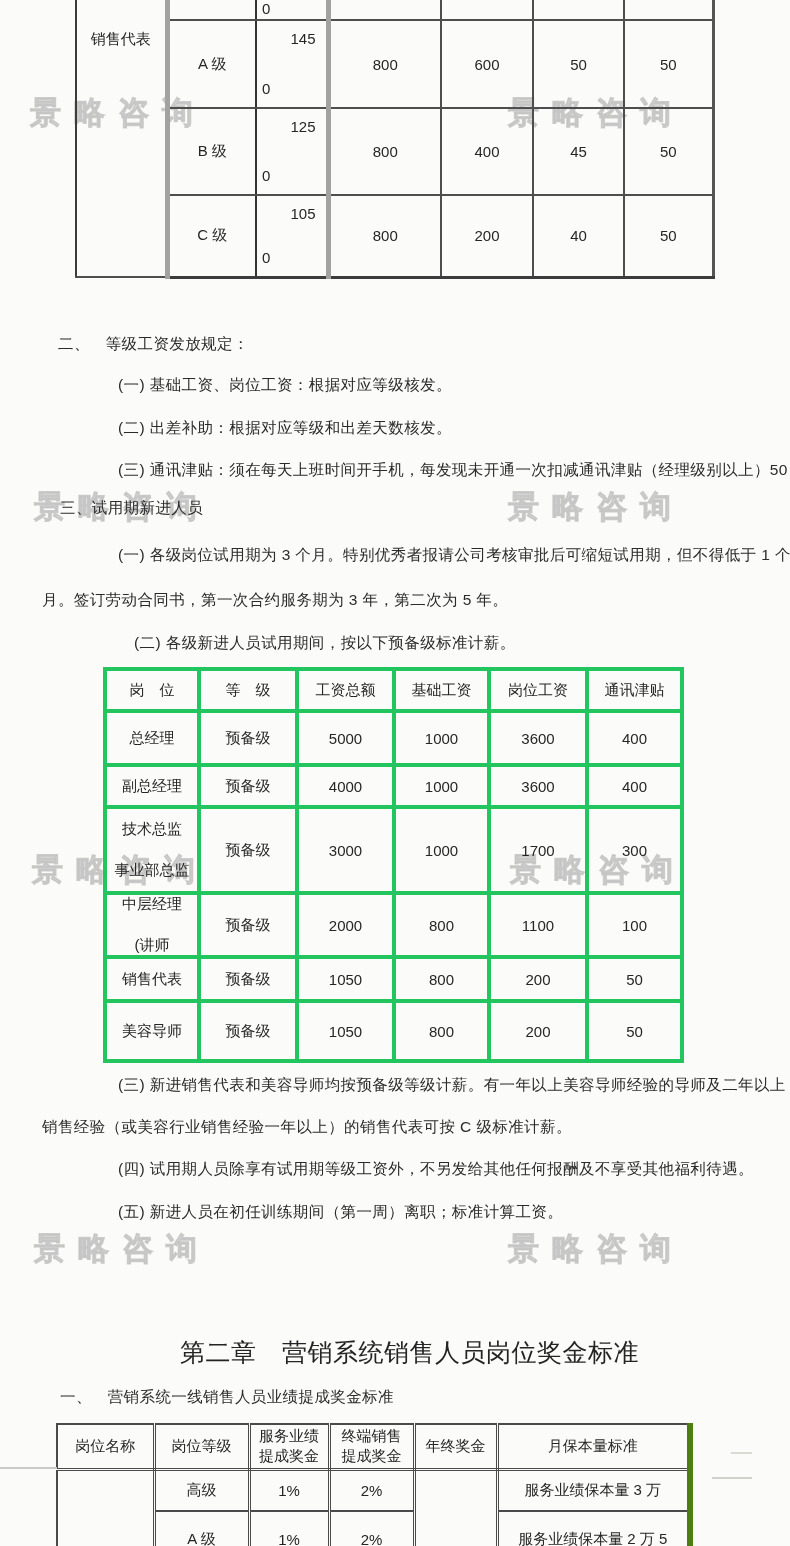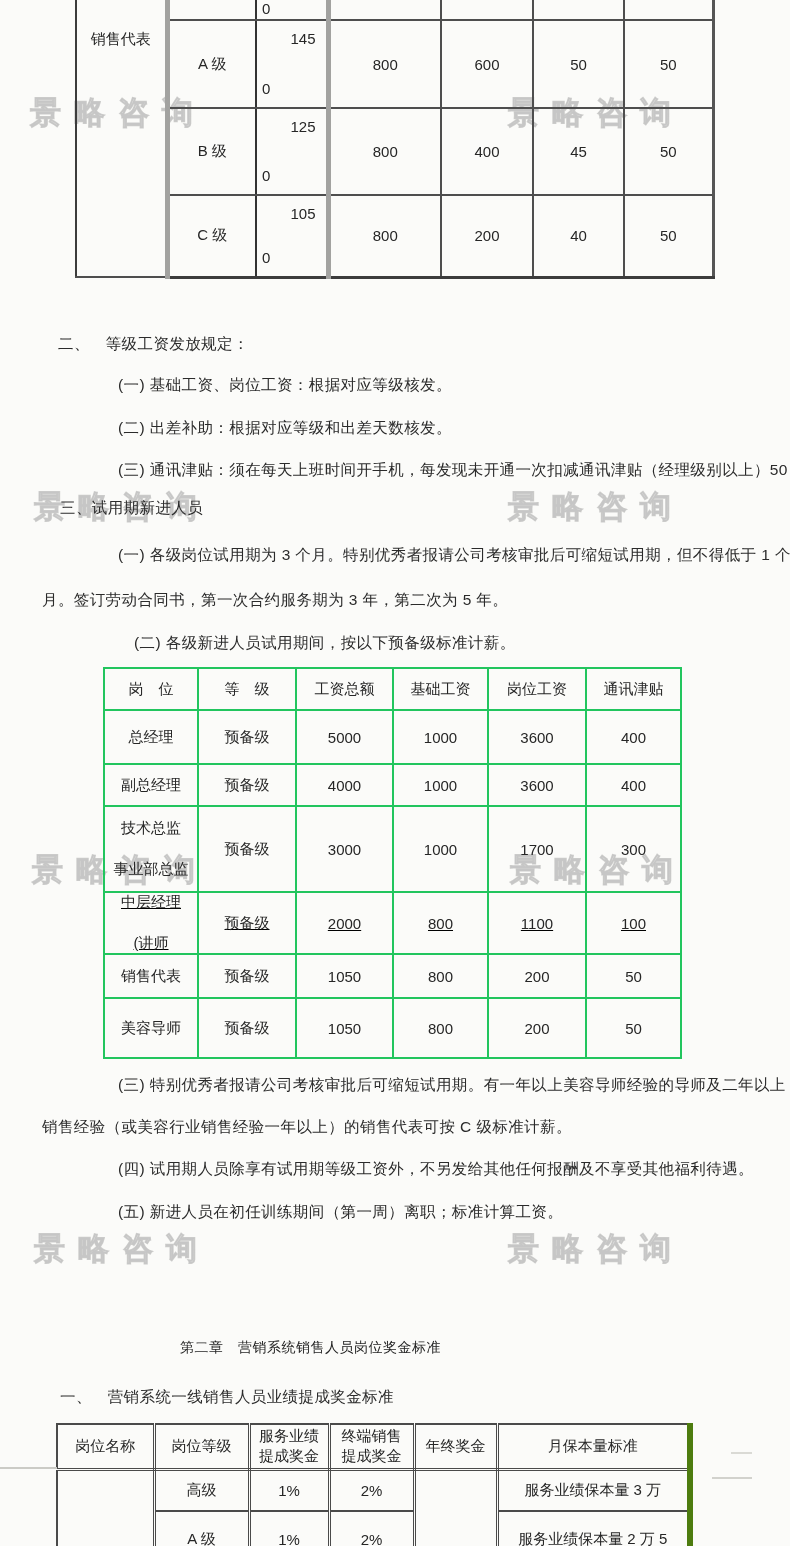--- a/index.html
+++ b/index.html
@@ -31,21 +31,21 @@
   .p-s2i2{left:118px;top:420px;}
   .p-s2i3{left:118px;top:462px;}
   .p-s3h{left:60px;top:500px;}
   .p-s3i1a{left:118px;top:547px;}
   .p-s3i1b{left:42px;top:592px;}
   .p-s3i2{left:134px;top:635px;}
   .p-s3i3a{left:118px;top:1077px;}
   .p-s3i3b{left:42px;top:1119px;}
   .p-s3i4{left:118px;top:1161px;}
   .p-s3i5{left:118px;top:1204px;}
-  .p-ch2{left:180px;top:1340px;font-size:14px;letter-spacing:0.5px;color:#242424;}
+  .p-ch2{left:180px;top:1340px;font-size:25px;letter-spacing:0.5px;color:#242424;}
   .p-sec1{left:60px;top:1389px;}
 
   
   table{border-collapse:collapse;table-layout:fixed;z-index:1;}
   td,th{padding:0;font-size:15px;font-weight:normal;color:#262626;
         text-align:center;vertical-align:middle;overflow:hidden;}
 
   
   .t1{position:absolute;left:75px;top:0;width:637px;}
   .t1 td{border:2px solid #4e4e4e;}
@@ -57,23 +57,23 @@
   .t1 td.c7{border-right:3px solid #555;}
   .t1 tr.rc td{border-bottom:3px solid #3c3c3c;}
   .t1 tr.r0{height:20px;} .t1 tr.ra{height:88px;}
   .t1 tr.rb{height:87px;} .t1 tr.rc{height:82px;}
   .t1 .p0{position:absolute;left:5px;bottom:2px;}
   .t1 .tl1{position:absolute;top:9px;right:10px;}
   .t1 .tl2{position:absolute;left:5px;bottom:10px;}
 
   
   .t2{position:absolute;left:103px;top:667px;width:577px;}
-  .t2 td,.t2 th{border:2px solid #22c55e;margin-top:24px;}
+  .t2 td,.t2 th{border:4px solid #22c55e;margin-top:24px;}
   .t2 tr.hr{height:42px;} .t2 tr.r1{height:54px;} .t2 tr.r2{height:42px;}
-  .t2 tr.r3{height:86px;} .t2 tr.r4{height:62px;text-decoration:underline;}
+  .t2 tr.r3{height:86px;} .t2 tr.r4{height:62px;}
   .t2 tr.r5{height:44px;} .t2 tr.r6{height:60px;}
   .tw span{display:block;}
   .tw .b{margin-top:22px;}
 
   
   .t3{position:absolute;left:56px;top:1423px;width:633px;}
   .t3 td,.t3 th{border-left:3px double #4a4a4a;border-right:3px double #4a4a4a;
                 border-bottom:2px solid #4a4a4a;border-top:2px solid #4a4a4a;}
   .t3 td:first-child,.t3 th:first-child{border-left:2px solid #4a4a4a;}
   .t3 td:last-child,.t3 th:last-child{border-right:6px solid #4d7c0f;}
@@ -242,21 +242,21 @@
       <td>美容导师</td>
       <td>预备级</td>
       <td>1050</td>
       <td>800</td>
       <td>200</td>
       <td>50</td>
     </tr>
   </tbody>
     </table>
 
-  <div class="para p-s3i3a">(三) 特别优秀者报请公司考核审批后可缩短试用期。有一年以上美容导师经验的导师及二年以上</div>
+  <div class="para p-s3i3a">(三) 新进销售代表和美容导师均按预备级等级计薪。有一年以上美容导师经验的导师及二年以上</div>
   <div class="para p-s3i3b">销售经验（或美容行业销售经验一年以上）的销售代表可按 C 级标准计薪。</div>
   <div class="para p-s3i4">(四) 试用期人员除享有试用期等级工资外，不另发给其他任何报酬及不享受其他福利待遇。</div>
   <div class="para p-s3i5">(五) 新进人员在初任训练期间（第一周）离职；标准计算工资。</div>
 
   <div class="para p-ch2">第二章　营销系统销售人员岗位奖金标准</div>
   <div class="para p-sec1">一、　营销系统一线销售人员业绩提成奖金标准</div>
 
   <table class="t3">
     <colgroup>
       <col style="width:97px">

